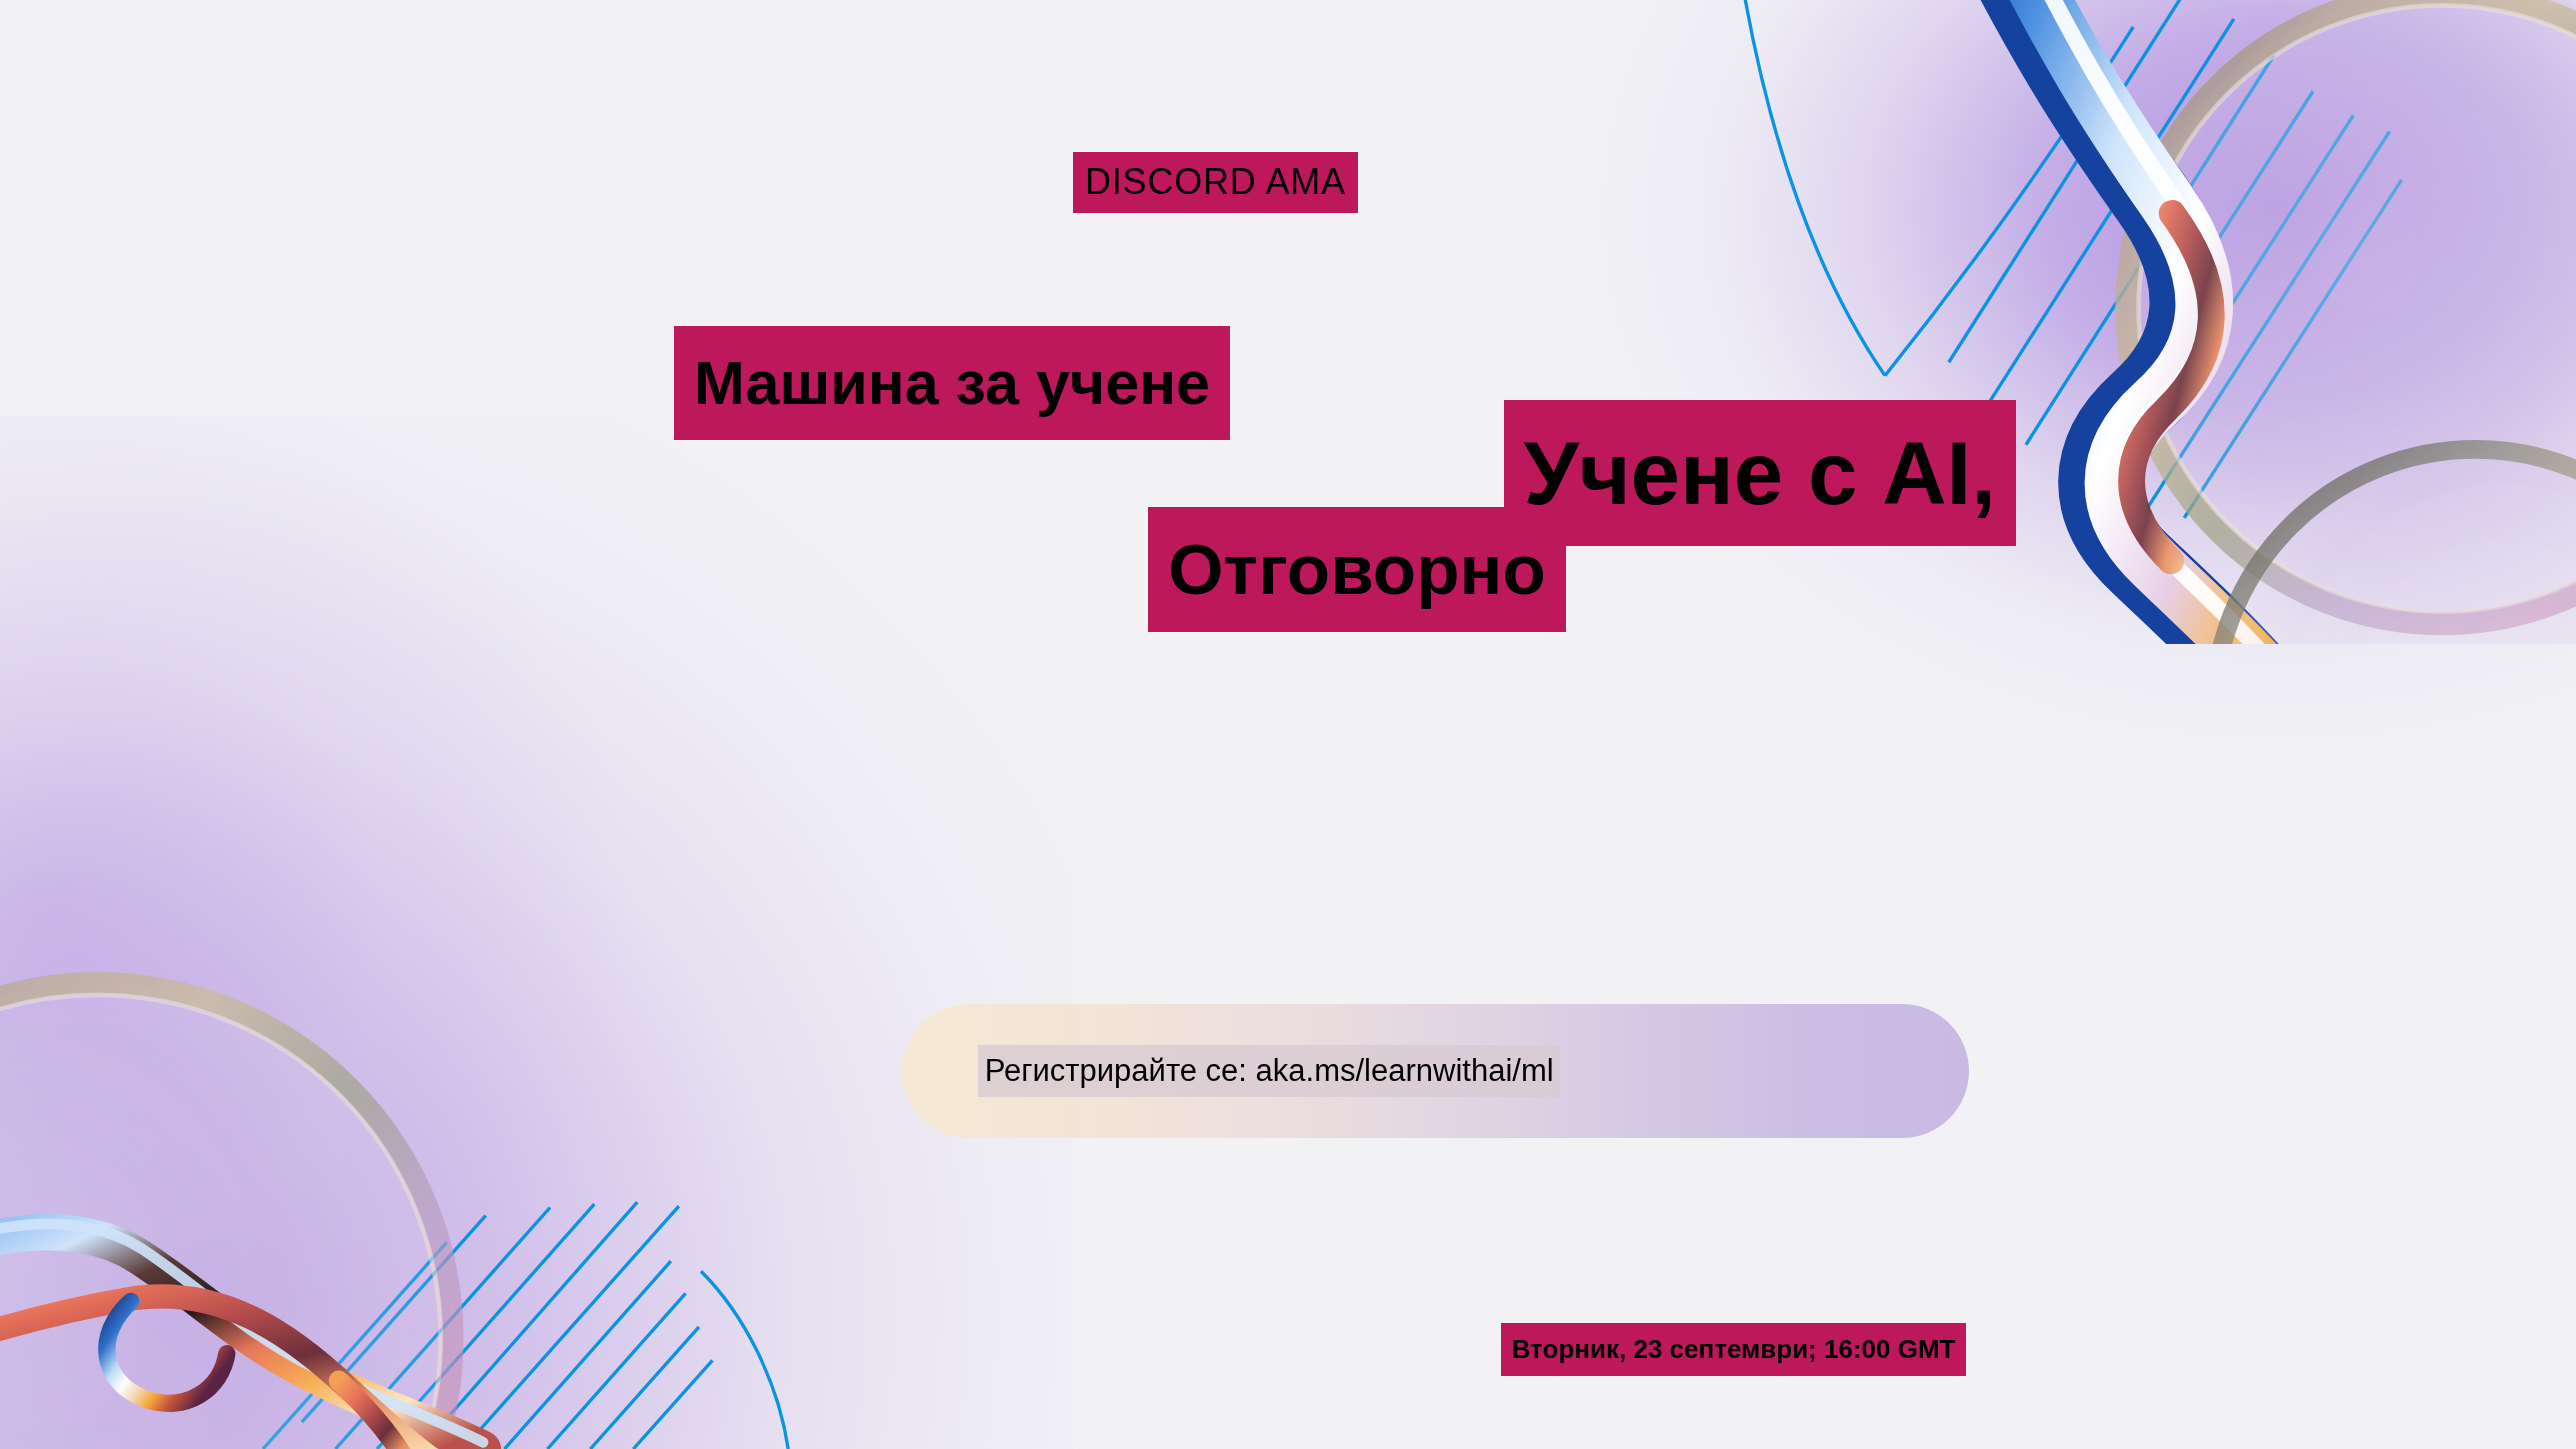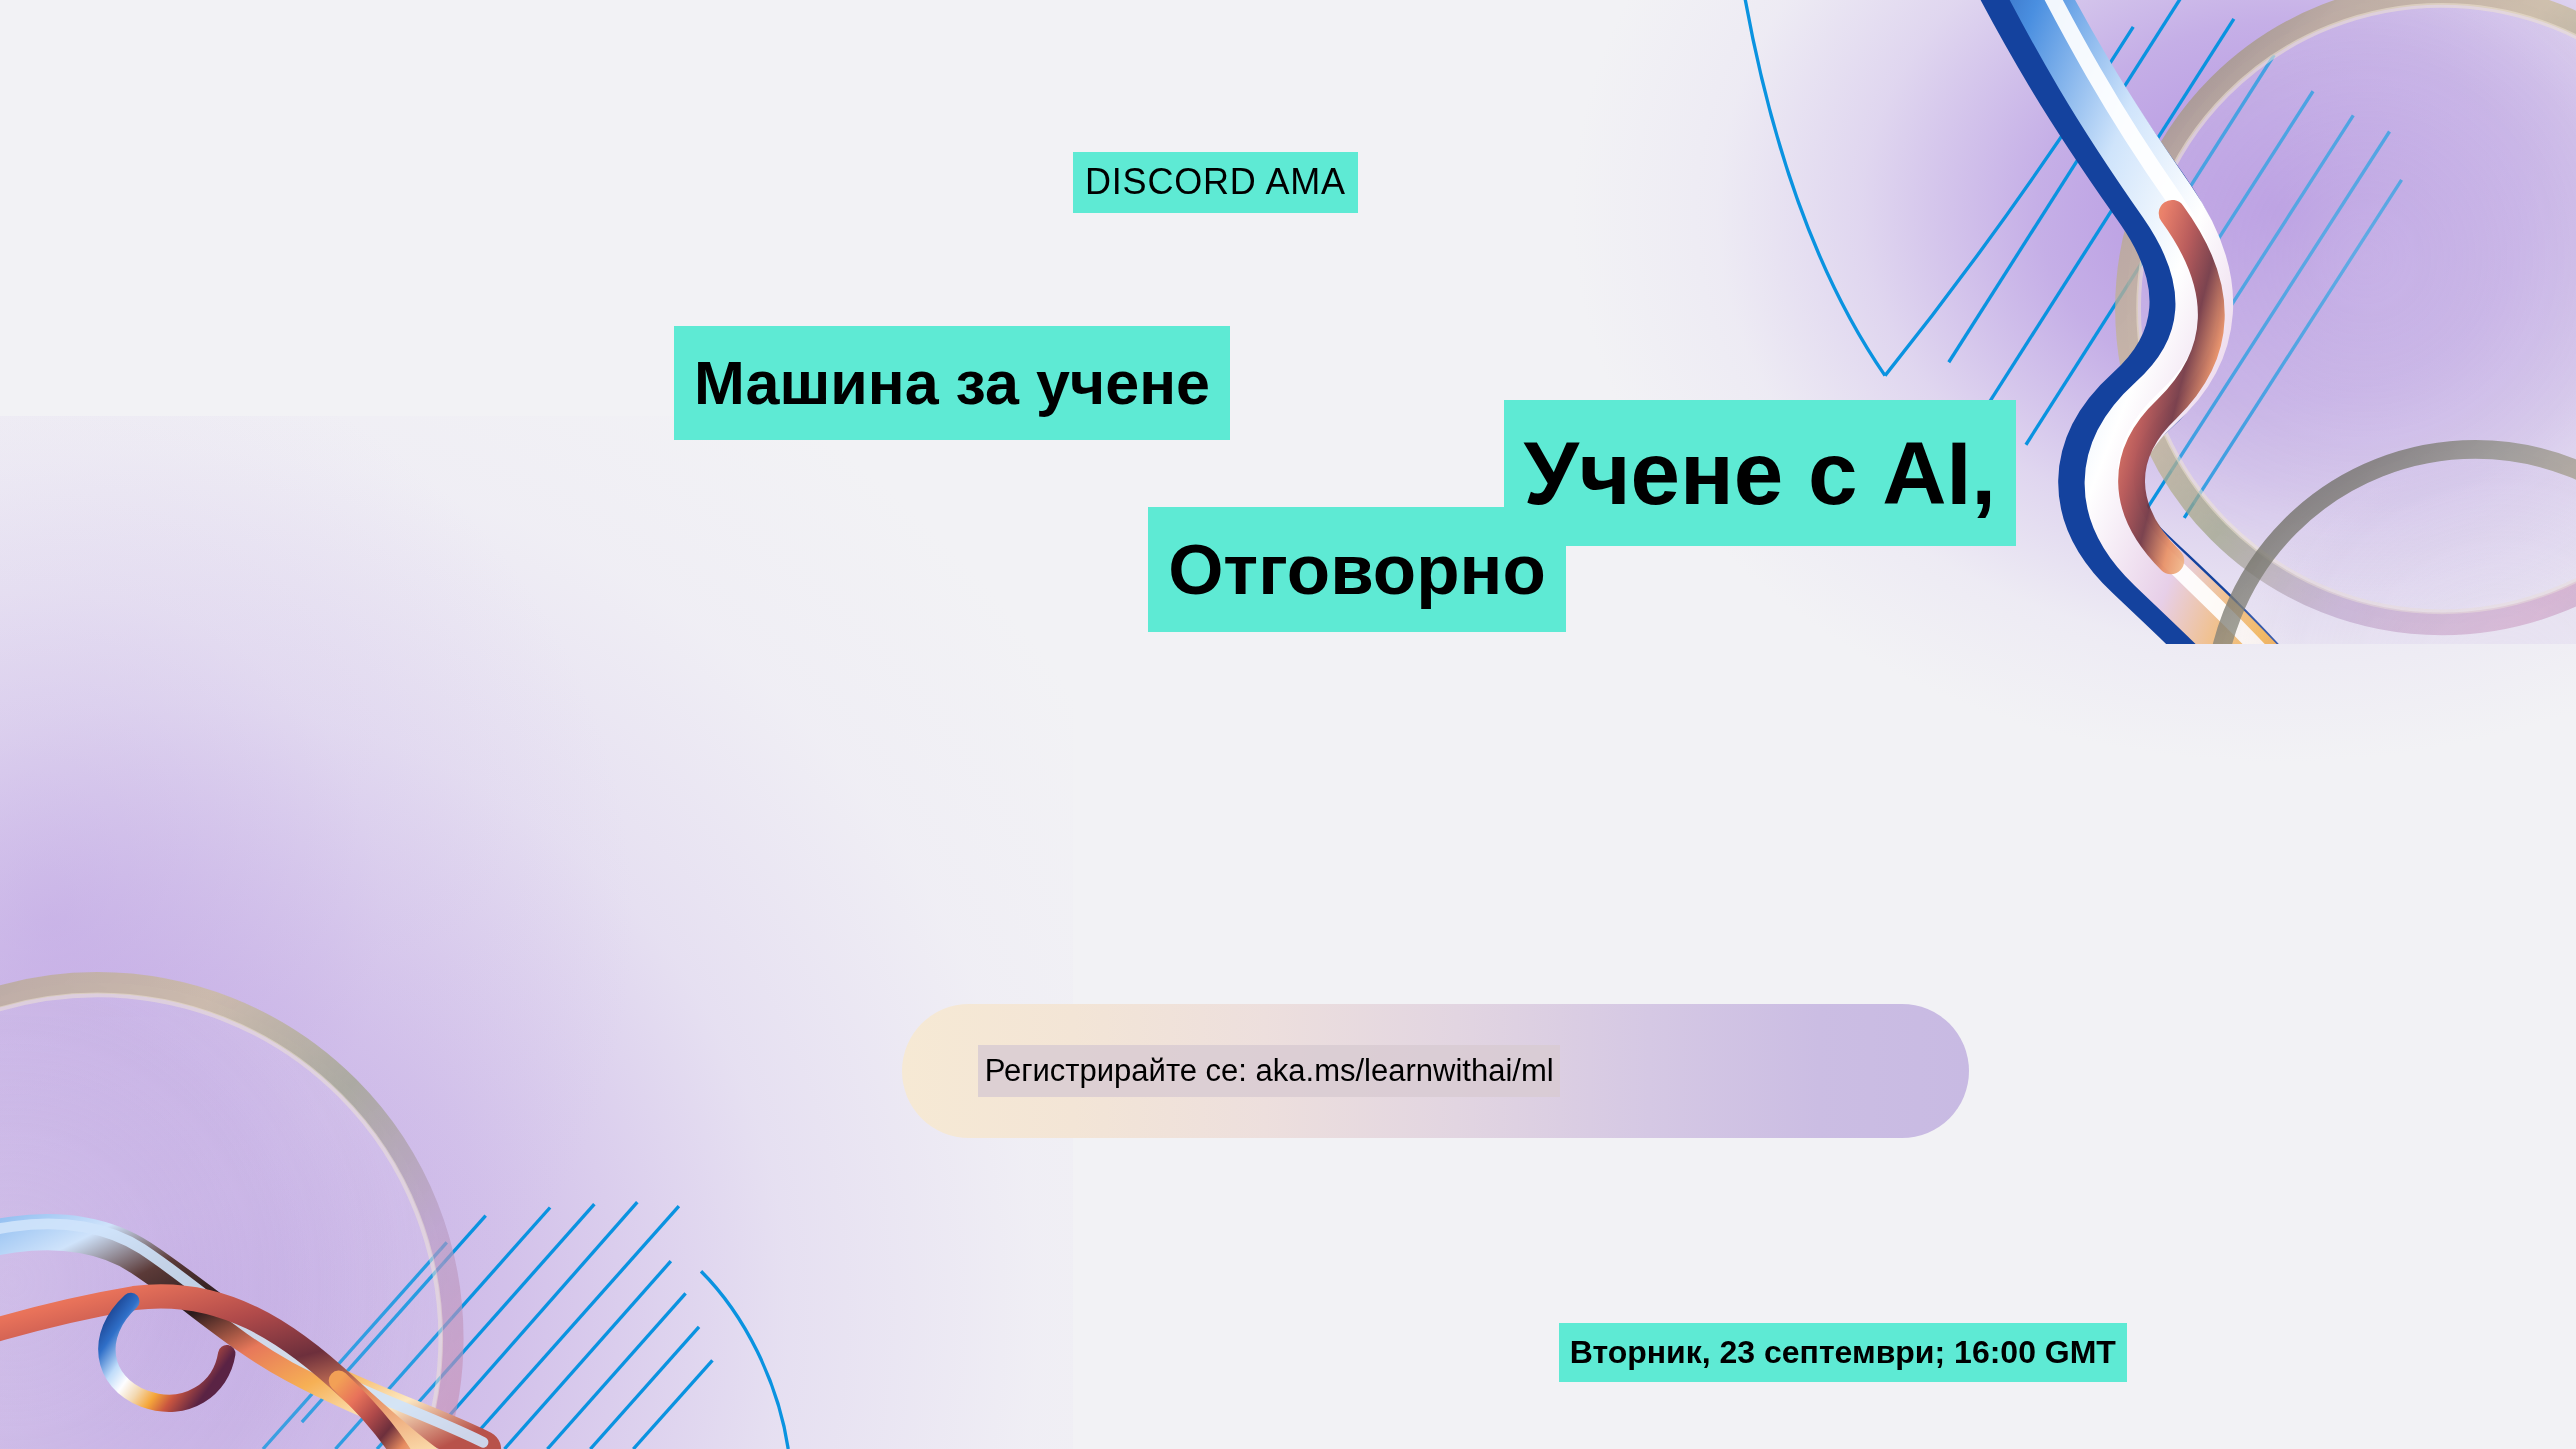--- a/index.html
+++ b/index.html
@@ -45,21 +45,21 @@
                  rgba(205,186,234,0.20) 42%,
                  rgba(242,242,245,0) 74%);
   }
 
   
   .deco { position:absolute; inset:0; width:2576px; height:1449px; pointer-events:none; }
 
   
   .content { position:absolute; inset:0; }
 
-  .hl { background:#5eead4; color:#000; display:inline; padding:0; line-height:1.12; }
+  .hl { background:#be185d; color:#000; display:inline; padding:0; line-height:1.12; }
 
   .eyebrow {
     position:absolute; left:1073px; top:161px;
     font-size:36px; letter-spacing:0.8px; font-weight:400; color:#0a0a0a;
     white-space:nowrap;
   }
   .eyebrow .hl { padding:9.4px 12px 10.7px 12px; }
 
   .title-block {
     position:absolute; left:674px; top:349px; width:1342px;
@@ -85,22 +85,22 @@
     display:flex; align-items:center;
   }
   .cta-label {
     margin-left:76px;
     font-size:31px; font-weight:400; color:#111;
     white-space:nowrap;
   }
   .cta-label .hl { background:rgba(216,203,210,0.82); padding:8px 6.7px 9.4px 6.7px; }
 
   .date {
-    position:absolute; left:1559px; top:1334px;
-    font-size:32px; font-weight:700; color:#0a0a0a; white-space:nowrap;
+    position:absolute; left:1501px; top:1334px;
+    font-size:26px; font-weight:700; color:#0a0a0a; white-space:nowrap;
   }
   .date .hl { padding:10.7px 10.7px 12px 10.7px; }
 </style>
 </head>
 <body>
 
 <div class="stage">
 
   <div class="glow glow-tr"></div>
   <div class="glow glow-bl"></div>

